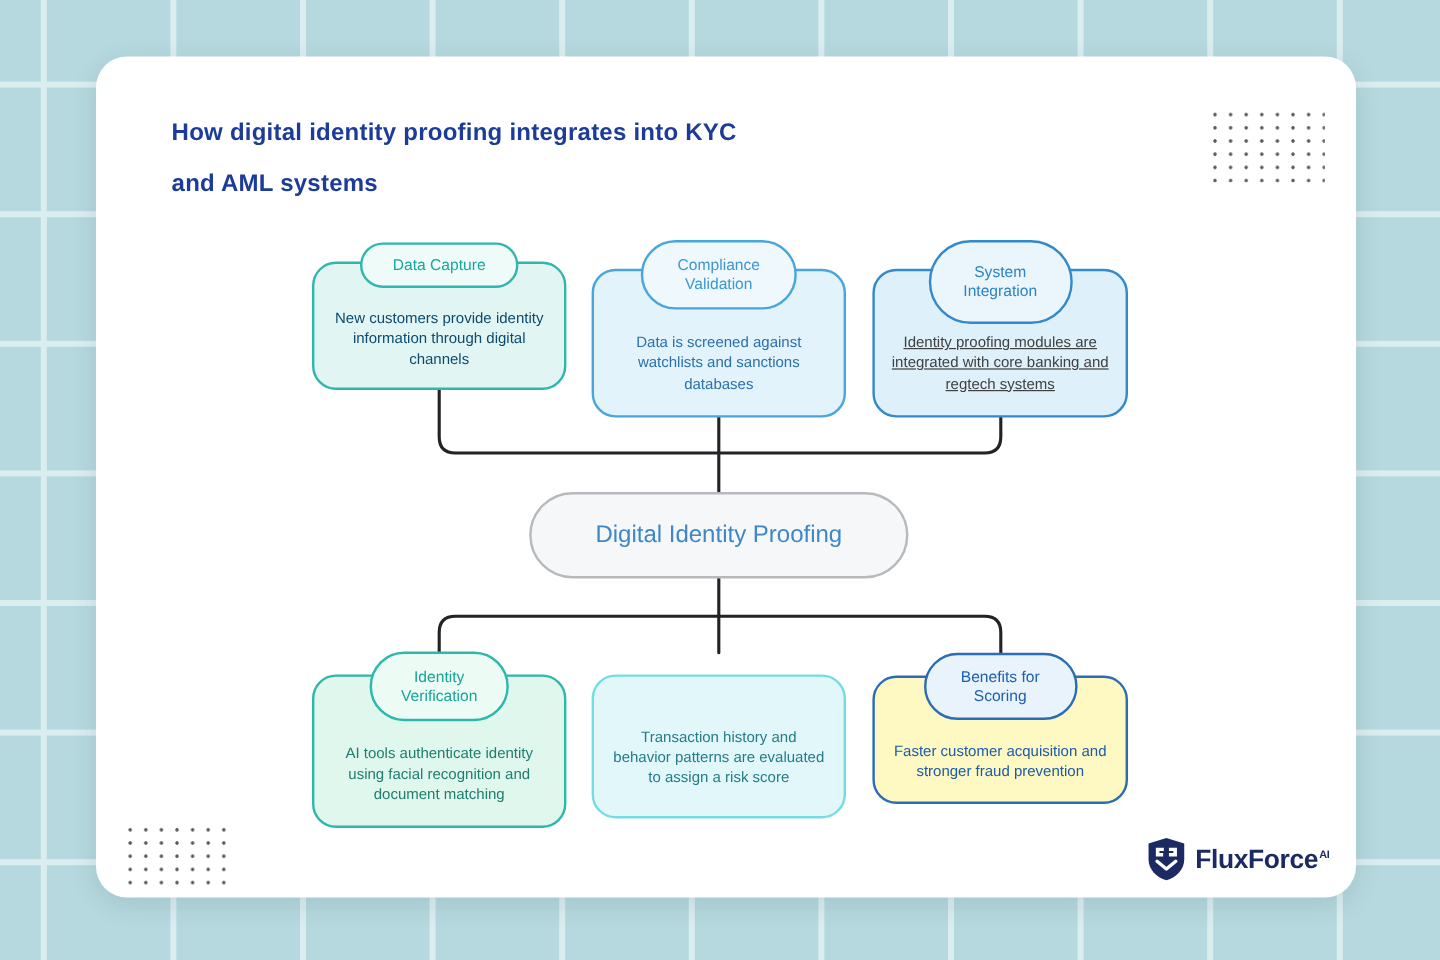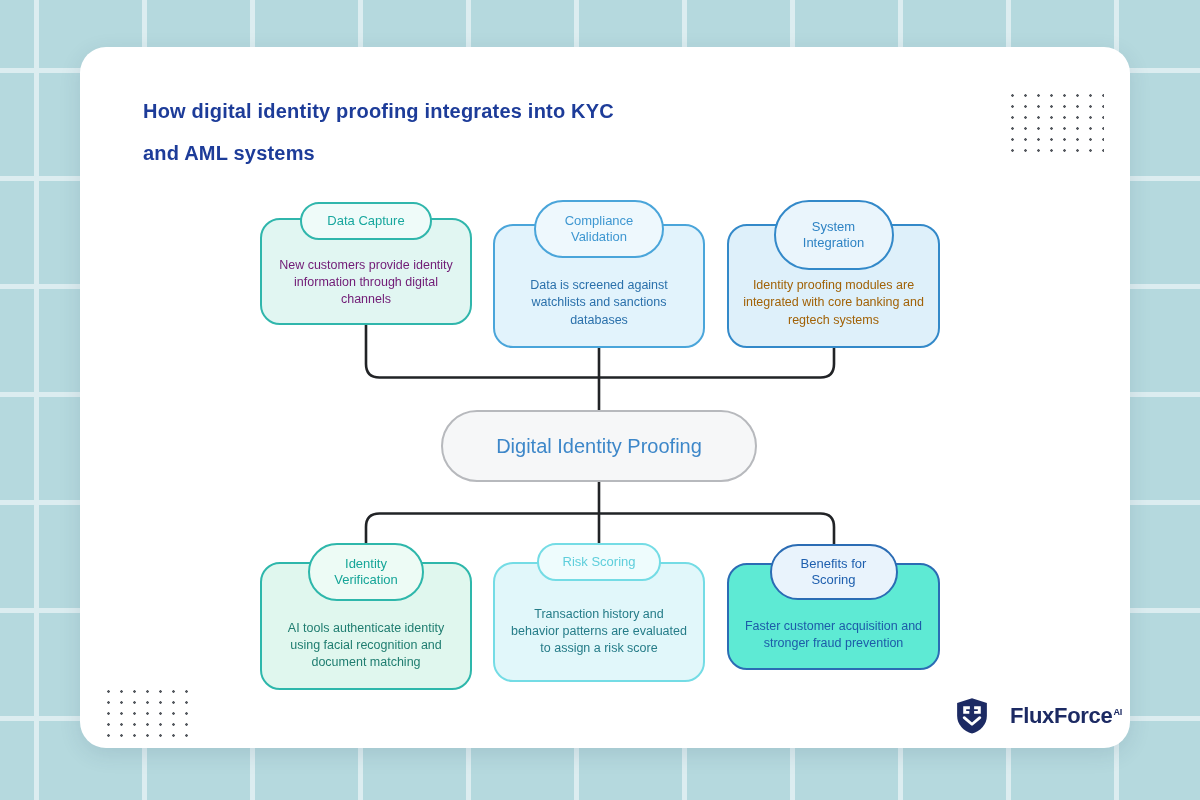--- a/index.html
+++ b/index.html
@@ -69,33 +69,33 @@
     text-align: center;
     font-size: 13px;
     font-weight: 400;
     line-height: 1.22;
     z-index: 3;
   }
 
   
   #node-dc { left: 260px; top: 202px; width: 212px; height: 123px; }
   #node-dc .node-box { top: 16px; height: 107px; border-color: #30b6ac; background: #e1f6f2; padding-top: 22px; }
-  #node-dc .node-text { color: #701a75; }
+  #node-dc .node-text { color: #0c4a6e; }
   #node-dc .node-pill { width: 132px; height: 38px; border-color: #30b6ac; background: #effbf9; color: #18a79e; }
 
   
   #node-cv { left: 493px; top: 200px; width: 212px; height: 148px; }
   #node-cv .node-box { top: 24px; height: 124px; border-color: #4aa5da; background: #e2f3fc; padding-top: 34px; }
   #node-cv .node-text { color: #2a70ab; }
   #node-cv .node-pill { width: 130px; height: 58px; border-color: #4aa5da; background: #eef8fd; color: #3e97d1; padding: 0 10px; }
 
   
   #node-si { left: 727px; top: 200px; width: 213px; height: 148px; }
   #node-si .node-box { top: 24px; height: 124px; border-color: #3389c9; background: #def0fa; padding-top: 34px; }
-  #node-si .node-text { color: #a16207; }
+  #node-si .node-text { color: #404040; text-decoration: underline; }
   #node-si .node-pill { width: 120px; height: 70px; border-color: #3389c9; background: #eaf5fc; color: #2e83c4; padding: 0 8px; }
 
   
   .center-node {
     position: absolute; left: 441px; top: 410px;
     width: 316px; height: 72px;
     background: #f6f7f8;
     border: 2px solid #b7b9bd;
     border-radius: 40px;
     display: flex; align-items: center; justify-content: center;
@@ -111,28 +111,28 @@
   #node-iv .node-pill { width: 116px; height: 58px; border-color: #2eb7ab; background: #edfbf5; color: #16a598; padding: 0 8px; }
 
   
   #node-rs { left: 493px; top: 543px; width: 212px; height: 139px; }
   #node-rs .node-box { top: 19px; height: 120px; border-color: #74dce5; background: #e1f7fa; padding-top: 19px; }
   #node-rs .node-text { color: #257c88; }
   #node-rs .node-pill { width: 124px; height: 38px; border-color: #74dce5; background: #eefcfd; color: #5ecedb; }
 
   
   #node-bl { left: 727px; top: 544px; width: 213px; height: 126px; }
-  #node-bl .node-box { top: 19px; height: 107px; border-color: #2b6cb4; background: #5eead4; padding-top: 37px; }
+  #node-bl .node-box { top: 19px; height: 107px; border-color: #2b6cb4; background: #fef9c3; padding-top: 37px; }
   #node-bl .node-text { color: #1c5ba8; }
   #node-bl .node-pill { width: 128px; height: 56px; border-color: #2b6cb4; background: #e9f3fc; color: #1e5fae; padding: 0 10px; }
 
   
   .logo {
     position: absolute; left: 955px; top: 697px;
-    display: flex; align-items: center; gap: 21px;
+    display: flex; align-items: center; gap: 7px;
     z-index: 2;
   }
   .logo-text {
     font-size: 22px;
     font-weight: 700;
     color: #1c2a63;
     letter-spacing: -0.3px;
   }
   .logo-sup {
     font-size: 9px;
@@ -190,21 +190,20 @@
   <div class="node-box">
     <p class="node-text">AI tools authenticate identity using facial recognition and document matching</p>
   </div>
   <div class="node-pill">Identity Verification</div>
 </div>
 
 <div class="node" id="node-rs">
   <div class="node-box">
     <p class="node-text">Transaction history and behavior patterns are evaluated to assign a risk score</p>
   </div>
-  <div class="node-pill">Risk Scoring</div>
 </div>
 
 <div class="node" id="node-bl">
   <div class="node-box">
     <p class="node-text">Faster customer acquisition and stronger fraud prevention</p>
   </div>
   <div class="node-pill">Benefits for Scoring</div>
 </div>
 
 <div class="logo">

